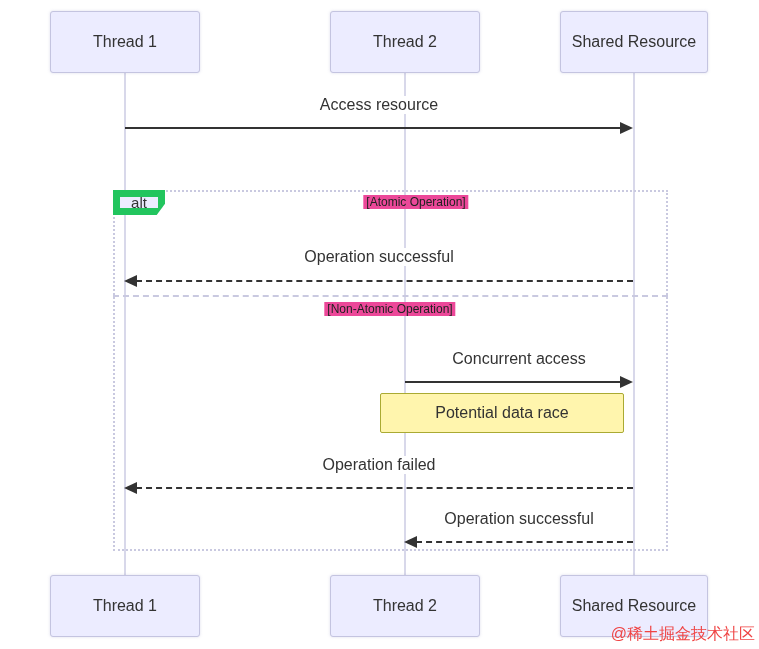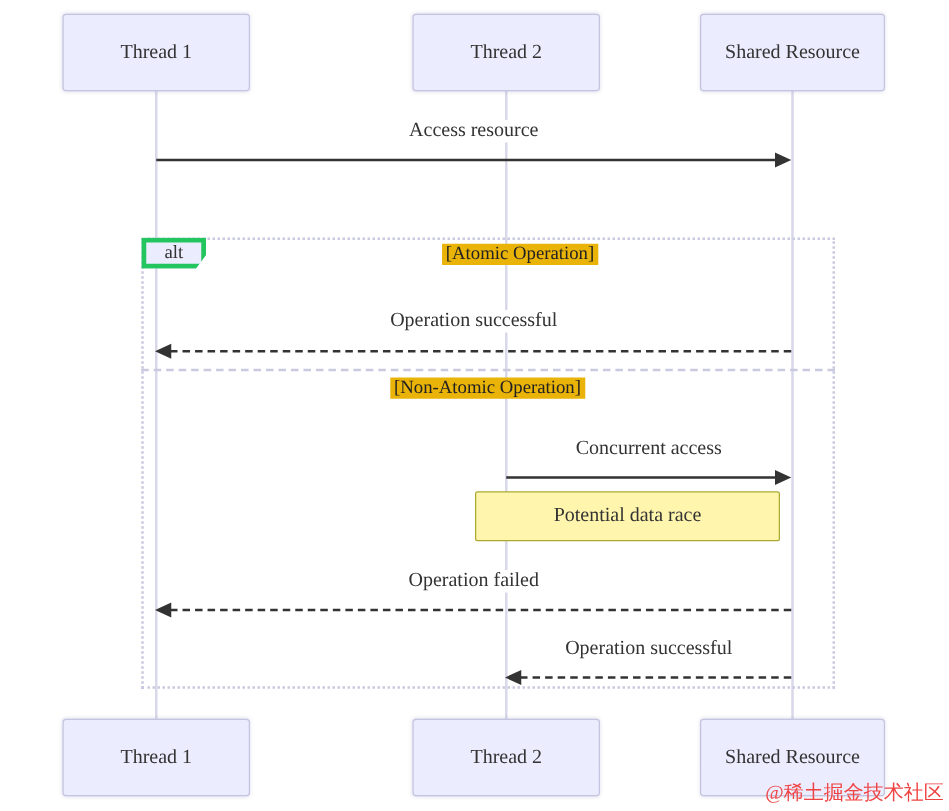--- a/index.html
+++ b/index.html
@@ -1,18 +1,18 @@
 <!DOCTYPE html>
 <html><head>
 <meta charset="utf-8">
 <style>
   html,body{margin:0;padding:0;background:#fff;}
   #canvas{
     position:relative;width:759px;height:649px;background:#ffffff;overflow:hidden;
-    font-family:Liberation Serif, serif;color:#333;
+    font-family:Liberation Sans, sans-serif;color:#333;
   }
   .lifeline{position:absolute;width:2px;background:#d8d8ea;}
   .actor-box{
     position:absolute;width:150px;height:62px;background:#ECECFF;
     border:1px solid #c4c4e0;border-radius:3px;
     display:flex;align-items:center;justify-content:center;
     font-size:16px;color:#333;box-sizing:border-box;
     box-shadow:0 0 3px rgba(120,120,180,0.25);
   }
   .msg-label{
@@ -30,28 +30,28 @@
   .note{
     position:absolute;background:#fff5ad;border:1px solid #aaaa33;border-radius:2px;
     display:flex;align-items:center;justify-content:center;
     font-size:16px;color:#333;box-sizing:border-box;
   }
   .alt-frame{
     position:absolute;border:2px dotted #c9c9e0;box-sizing:border-box;
   }
   .alt-tab{
     position:absolute;left:113px;top:190px;width:52px;height:25px;
-    background:#ECECFF;border:4px solid #22c55e;box-sizing:border-box;
+    background:#ECECFF;border:7px solid #22c55e;box-sizing:border-box;
     display:flex;align-items:center;justify-content:center;
     font-size:15px;color:#333;
     clip-path:polygon(0 0,100% 0,100% 55%,84% 100%,0 100%);
   }
   .cond-label{
-    position:absolute;transform:translateX(-50%);font-size:15px;color:#222;
-    white-space:nowrap;background:#eab308;padding:0 3px;
+    position:absolute;transform:translateX(-50%);font-size:12px;color:#222;
+    white-space:nowrap;background:#ec4899;padding:0 3px;
   }
   .divider{position:absolute;height:0;border-top:2px dashed #c9c9e0;}
   .watermark{
     position:absolute;right:4px;bottom:4px;font-size:16px;color:#ef4444;
     white-space:nowrap;
   }
 </style>
 </head>
 <body>
 

